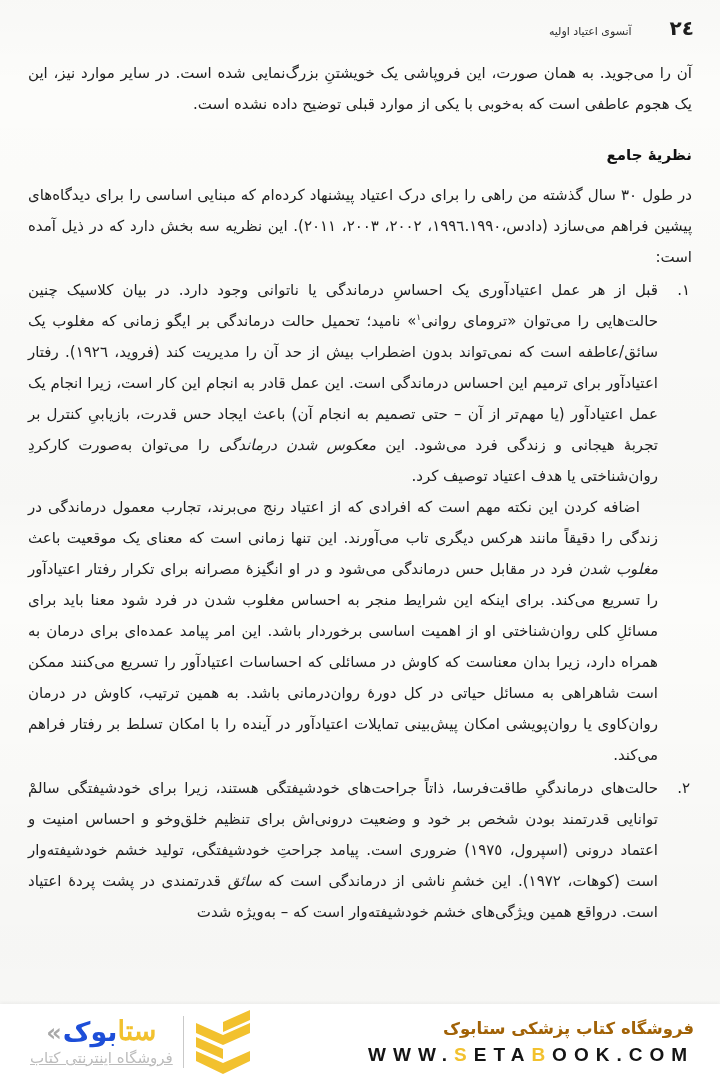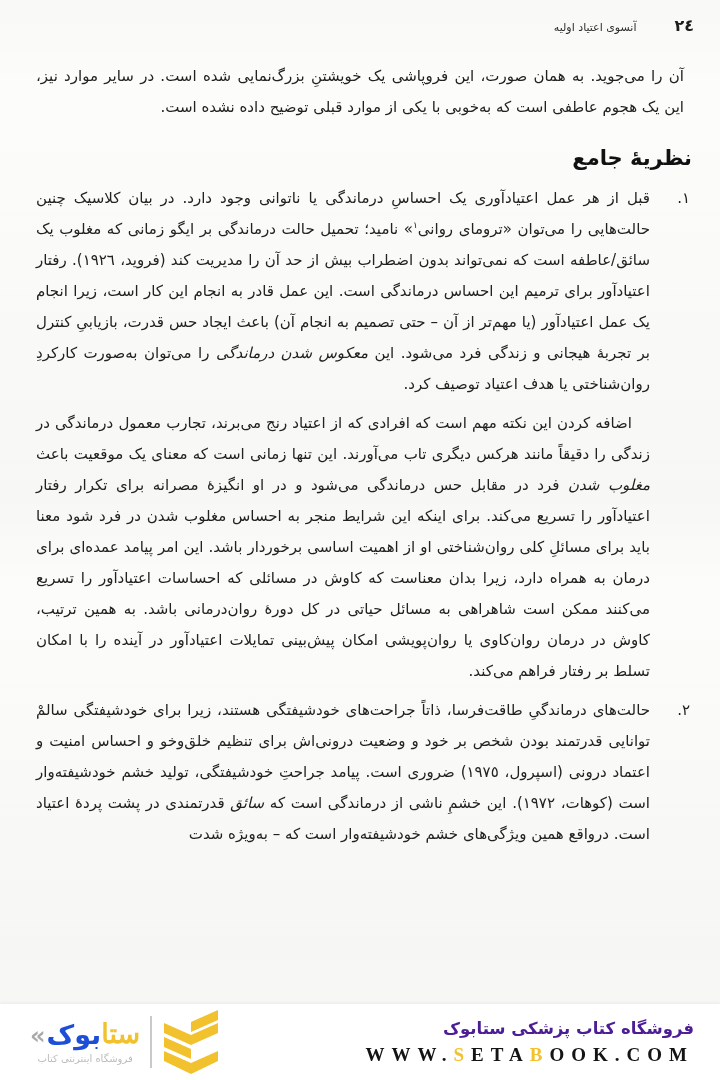--- a/index.html
+++ b/index.html
@@ -15,32 +15,32 @@
     overflow:hidden;
     direction:rtl;
     font-family:"DejaVu Sans",sans-serif;
     color:#222;
   }
   
   .running-header{
     display:flex;align-items:baseline;gap:38px;
     padding:16px 26px 0 28px;
   }
-  .page-number{font-size:16px;font-weight:bold;color:#1d1d1d;}
+  .page-number{font-size:20px;font-weight:bold;color:#1d1d1d;}
   .running-title{font-size:11px;color:#2e2e2e;}
   
   .body-text{
     padding:18px 28px 0 28px;
     font-size:15px;line-height:31px;
     text-align:justify;
   }
-  .body-text p{margin:8px;}
+  .body-text p{margin:0;}
   .intro-par{margin-bottom:14px;}
   h1.section-heading{
-    font-size:21px;font-weight:bold;color:#111;
+    font-size:15px;font-weight:bold;color:#111;
     margin:20px 0 10px 0;line-height:30px;text-align:right;
   }
   .section-intro{margin-bottom:10px;}
   ol.theory-list{list-style:none;margin:0;padding:0;}
   ol.theory-list > li{
     position:relative;
     padding-right:34px;
     margin-top:2px;
   }
   .item-number{
@@ -58,29 +58,29 @@
     direction:ltr;
     display:flex;align-items:center;justify-content:space-between;
     padding:0 26px 0 30px;box-sizing:border-box;
   }
   .logo-group{display:flex;align-items:center;gap:10px;}
   .logo-textblock{display:flex;flex-direction:column;align-items:center;line-height:1;}
   .wordmark{display:flex;direction:ltr;align-items:flex-end;font-weight:bold;font-size:27px;letter-spacing:0;}
   .wordmark .guillemet{color:#a9a9a9;font-size:24px;margin-right:1px;}
   .wordmark .gray{color:#1d4ed8;}
   .wordmark .yellow{color:var(--accent,#F2C12E);font-family:Liberation Serif, serif;}
-  .logo-subtitle{font-size:10px;color:#bcbcbc;margin-top:6px;direction:rtl;}
+  .logo-subtitle{font-size:15px;color:#bcbcbc;margin-top:6px;direction:rtl;text-decoration:underline;}
   .logo-divider{width:1.5px;height:52px;background:#c9c9c9;}
   .emblem{display:block;}
   .footer-right{display:flex;flex-direction:column;align-items:flex-end;gap:6px;}
   .store-name{
-    direction:rtl;font-size:16.5px;font-weight:bold;color:#4c1d95;
+    direction:rtl;font-size:16.5px;font-weight:bold;color:#a16207;
   }
   .website-url{
-    font-family:Liberation Serif, serif;
+    font-family:Liberation Sans, sans-serif;
     font-size:19px;font-weight:bold;color:#141414;
     letter-spacing:7px;white-space:nowrap;
   }
   .website-url .yellow{color:var(--accent,#F2C12E);}
 </style>
 </head>
 <body>
 
 <div class="page">
 
@@ -88,20 +88,21 @@
     <span class="page-number">٢٤</span>
     <span class="running-title">آنسوی اعتیاد اولیه</span>
   </div>
 
   <div class="body-text">
 
     <p class="intro-par">آن را می‌جوید. به همان صورت، این فروپاشی یک خویشتنِ بزرگ‌نمایی شده است. در سایر موارد نیز، این یک هجوم عاطفی است که به‌خوبی با یکی از موارد قبلی توضیح داده نشده است.</p>
 
     <h1 class="section-heading">نظریهٔ جامع</h1>
 
+    <p class="section-intro">در طول ٣٠ سال گذشته من راهی را برای درک اعتیاد پیشنهاد کرده‌ام که مبنایی اساسی را برای دیدگاه‌های پیشین فراهم می‌سازد (دادس،١٩٩٦.١٩٩٠، ٢٠٠٢، ٢٠٠٣، ٢٠١١). این نظریه سه بخش دارد که در ذیل آمده است:</p>
 
     <ol class="theory-list">
 
       <li>
         <span class="item-number">١.</span>
         <p><span>قبل از هر عمل اعتیادآوری یک احساسِ درماندگی یا ناتوانی وجود دارد. در بیان کلاسیک چنین حالت‌هایی را می‌توان «ترومای روانی</span><sup class="footnote">١</sup><span>» نامید؛ تحمیل حالت درماندگی بر ایگو زمانی که مغلوب یک سائق/عاطفه است که نمی‌تواند بدون اضطراب بیش از حد آن را مدیریت کند (فروید، ١٩٢٦). رفتار اعتیادآور برای ترمیم این احساس درماندگی است. این عمل قادر به انجام این کار است، زیرا انجام یک عمل اعتیادآور (یا مهم‌تر از آن – حتی تصمیم به انجام آن) باعث ایجاد حس قدرت، بازیابیِ کنترل بر تجربهٔ هیجانی و زندگی فرد می‌شود. این </span><em class="phrase">معکوس شدن درماندگی</em><span> را می‌توان به‌صورت کارکردِ روان‌شناختی یا هدف اعتیاد توصیف کرد.</span></p>
         <p class="item-par2"><span>اضافه کردن این نکته مهم است که افرادی که از اعتیاد رنج می‌برند، تجارب معمول درماندگی در زندگی را دقیقاً مانند هرکس دیگری تاب می‌آورند. این تنها زمانی است که معنای یک موقعیت باعث </span><em class="phrase">مغلوب شدن</em><span> فرد در مقابل حس درماندگی می‌شود و در او انگیزهٔ مصرانه برای تکرار رفتار اعتیادآور را تسریع می‌کند. برای اینکه این شرایط منجر به احساس مغلوب شدن در فرد شود معنا باید برای مسائلِ کلی روان‌شناختی او از اهمیت اساسی برخوردار باشد. این امر پیامد عمده‌ای برای درمان به همراه دارد، زیرا بدان معناست که کاوش در مسائلی که احساسات اعتیادآور را تسریع می‌کنند ممکن است شاهراهی به مسائل حیاتی در کل دورهٔ روان‌درمانی باشد. به همین ترتیب، کاوش در درمان روان‌کاوی یا روان‌پویشی امکان پیش‌بینی تمایلات اعتیادآور در آینده را با امکان تسلط بر رفتار فراهم می‌کند.</span></p>
       </li>
 
       <li>

